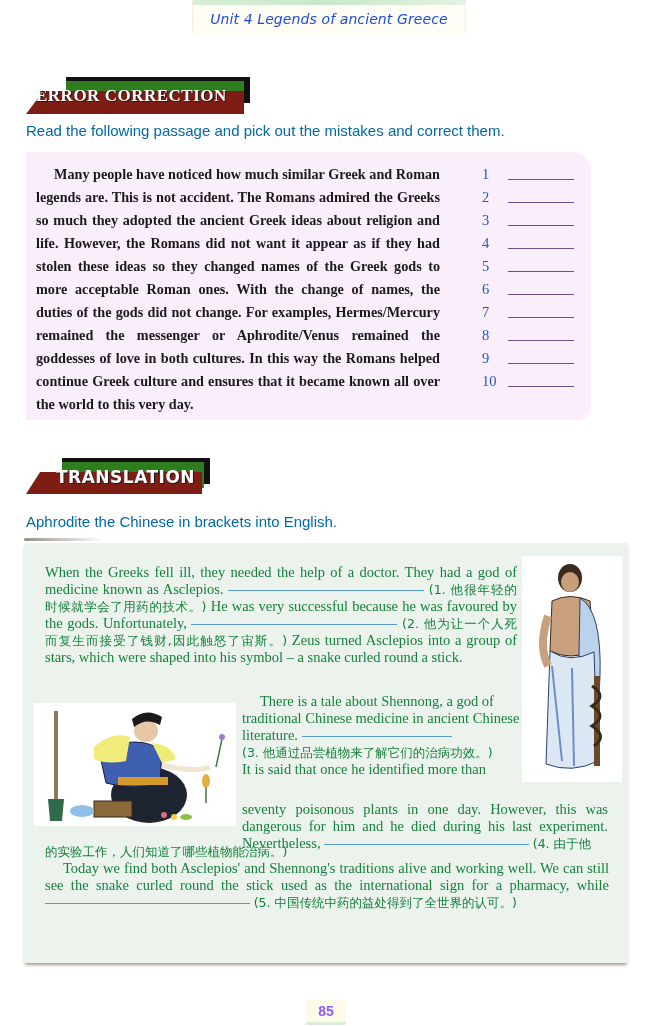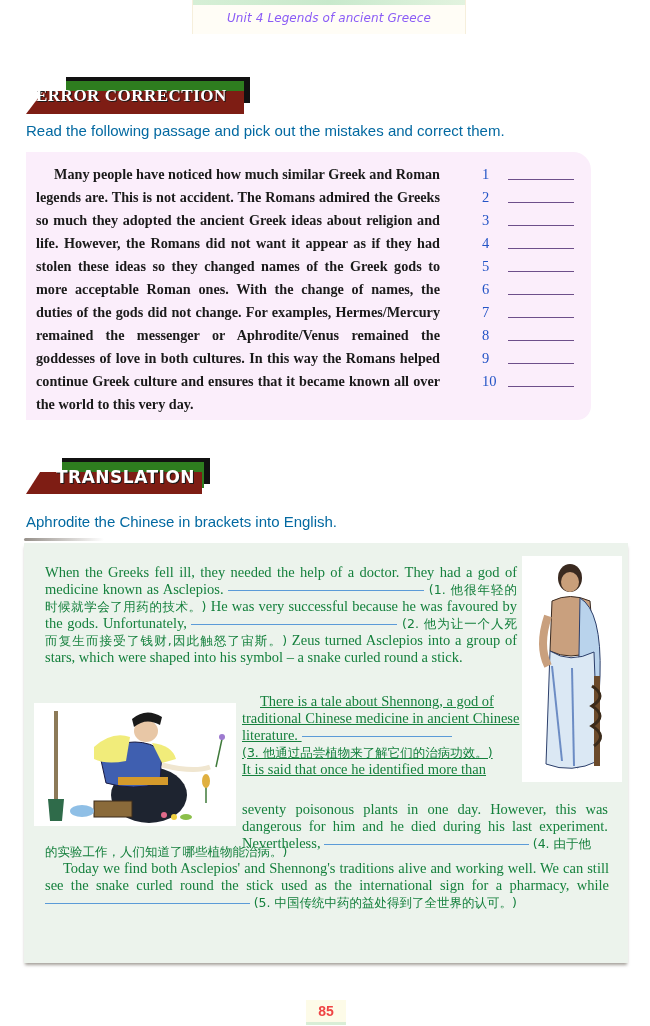--- a/index.html
+++ b/index.html
@@ -14,21 +14,21 @@
     background: #fffdf6;
     border-left: 1px solid #f6efdc; border-right: 1px solid #f6efdc;
   }
   .unit-header .green-strip {
     position: absolute; left: 0; right: 0; top: 0; height: 5px;
     background: linear-gradient(90deg, #d6efd6, #c8e9cc, #e2f3df);
   }
   .unit-header .unit-title {
     position: absolute; left: 0; right: 0; top: 11px; text-align: center;
     font-family: "DejaVu Sans", sans-serif; font-style: italic;
-    font-size: 12px; color: #8b5cf6; letter-spacing: 0.1px;
+    font-size: 14px; color: #1d4ed8; letter-spacing: 0.1px;
   }
 
   
   .banner { position: absolute; }
   .banner .shadow { position: absolute; background: #111; }
   .banner .green { position: absolute; background: #2e7d1f; }
   .banner .red {
     position: absolute; background: #7e1d14;
     clip-path: polygon(8% 0, 100% 0, 100% 100%, 0 100%);
   }
@@ -72,21 +72,21 @@
   }
   .tr-panel {
     position: absolute; left: 24px; top: 543px; width: 604px; height: 420px;
     background: #ecf3ec;
     box-shadow: 0 3px 3px -1px rgba(90,80,70,0.55);
   }
   .tr-text {
     position: absolute; font-size: 14.5px; line-height: 17px; color: #15803d;
   }
   .tr-block1 { left: 45px; top: 564px; width: 472px; text-align: justify; }
-  .tr-block2 { left: 242px; top: 693px; width: 278px; text-decoration: underline; }
+  .tr-block2 { left: 242px; top: 693px; width: 278px; }
   .tr-block3 { left: 242px; top: 801px; width: 366px; text-align: justify; }
   .tr-block4 { left: 45px; top: 843px; width: 564px; text-align: justify; }
   .blank {
     display: inline-block; height: 0; vertical-align: 3px;
     border-bottom: 1px solid #5b9bd8;
   }
   .zh { font-family: "DejaVu Sans", sans-serif; font-size: 12.5px; }
   .indent { text-indent: 18px; display: block; }
 
   
@@ -96,21 +96,21 @@
   }
   .img-shennong {
     position: absolute; left: 34px; top: 703px; width: 202px; height: 123px;
     background: #ffffff;
   }
 
   .page-number {
     position: absolute; left: 306px; top: 1000px; width: 40px; height: 22px;
     background: #fdfbe8; text-align: center;
     font-family: "Liberation Sans", sans-serif; font-weight: bold; font-size: 14px;
-    line-height: 22px; color: #ef4444;
+    line-height: 22px; color: #8b5cf6;
     border-bottom: 3px solid #d9eed6;
   }
 </style>
 </head>
 <body>
 
 <div class="unit-header">
   <div class="green-strip"></div>
   <div class="unit-title">Unit 4 Legends of ancient Greece</div>
 </div>

